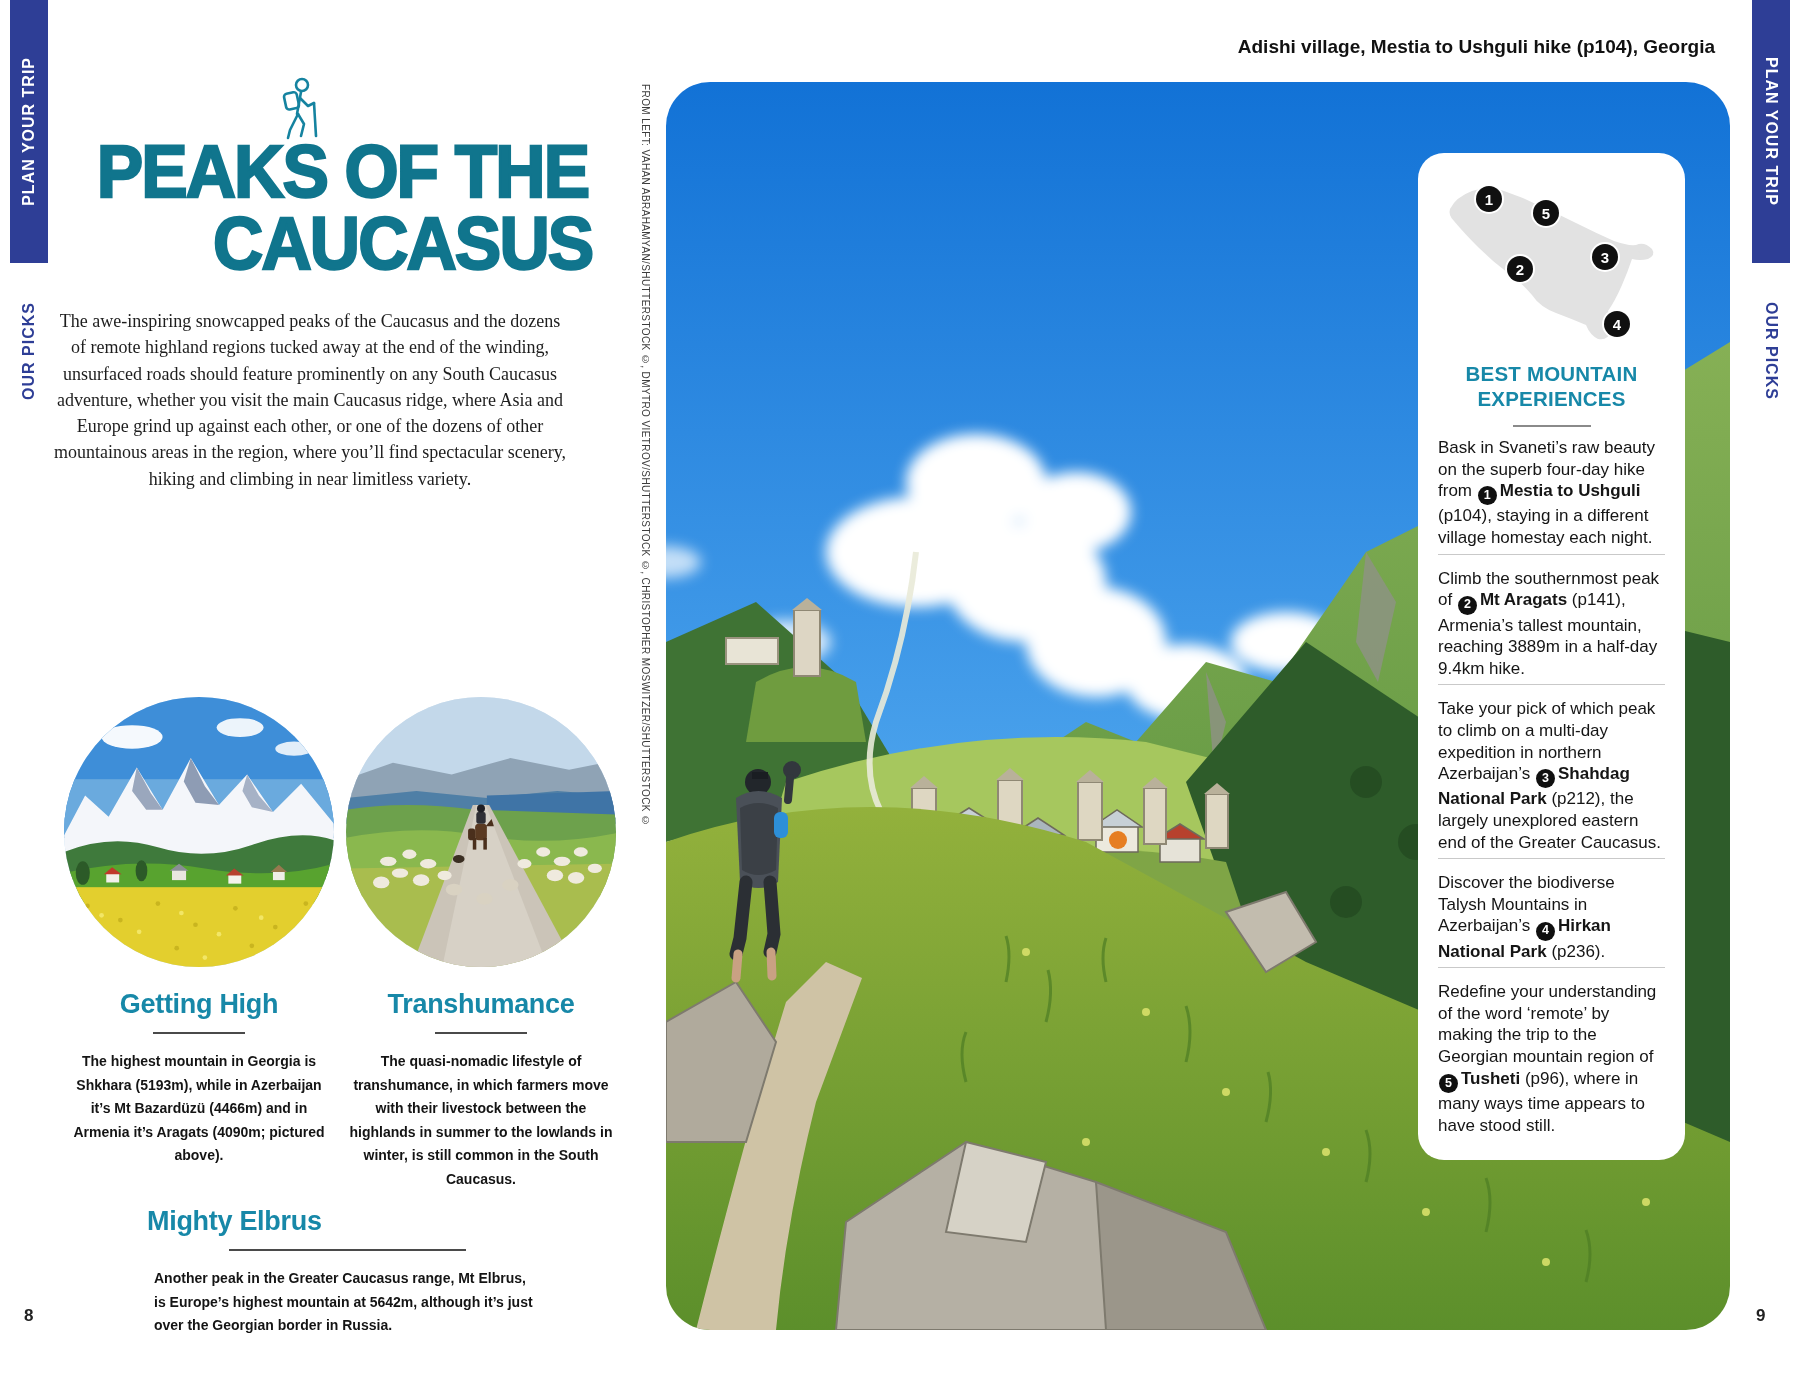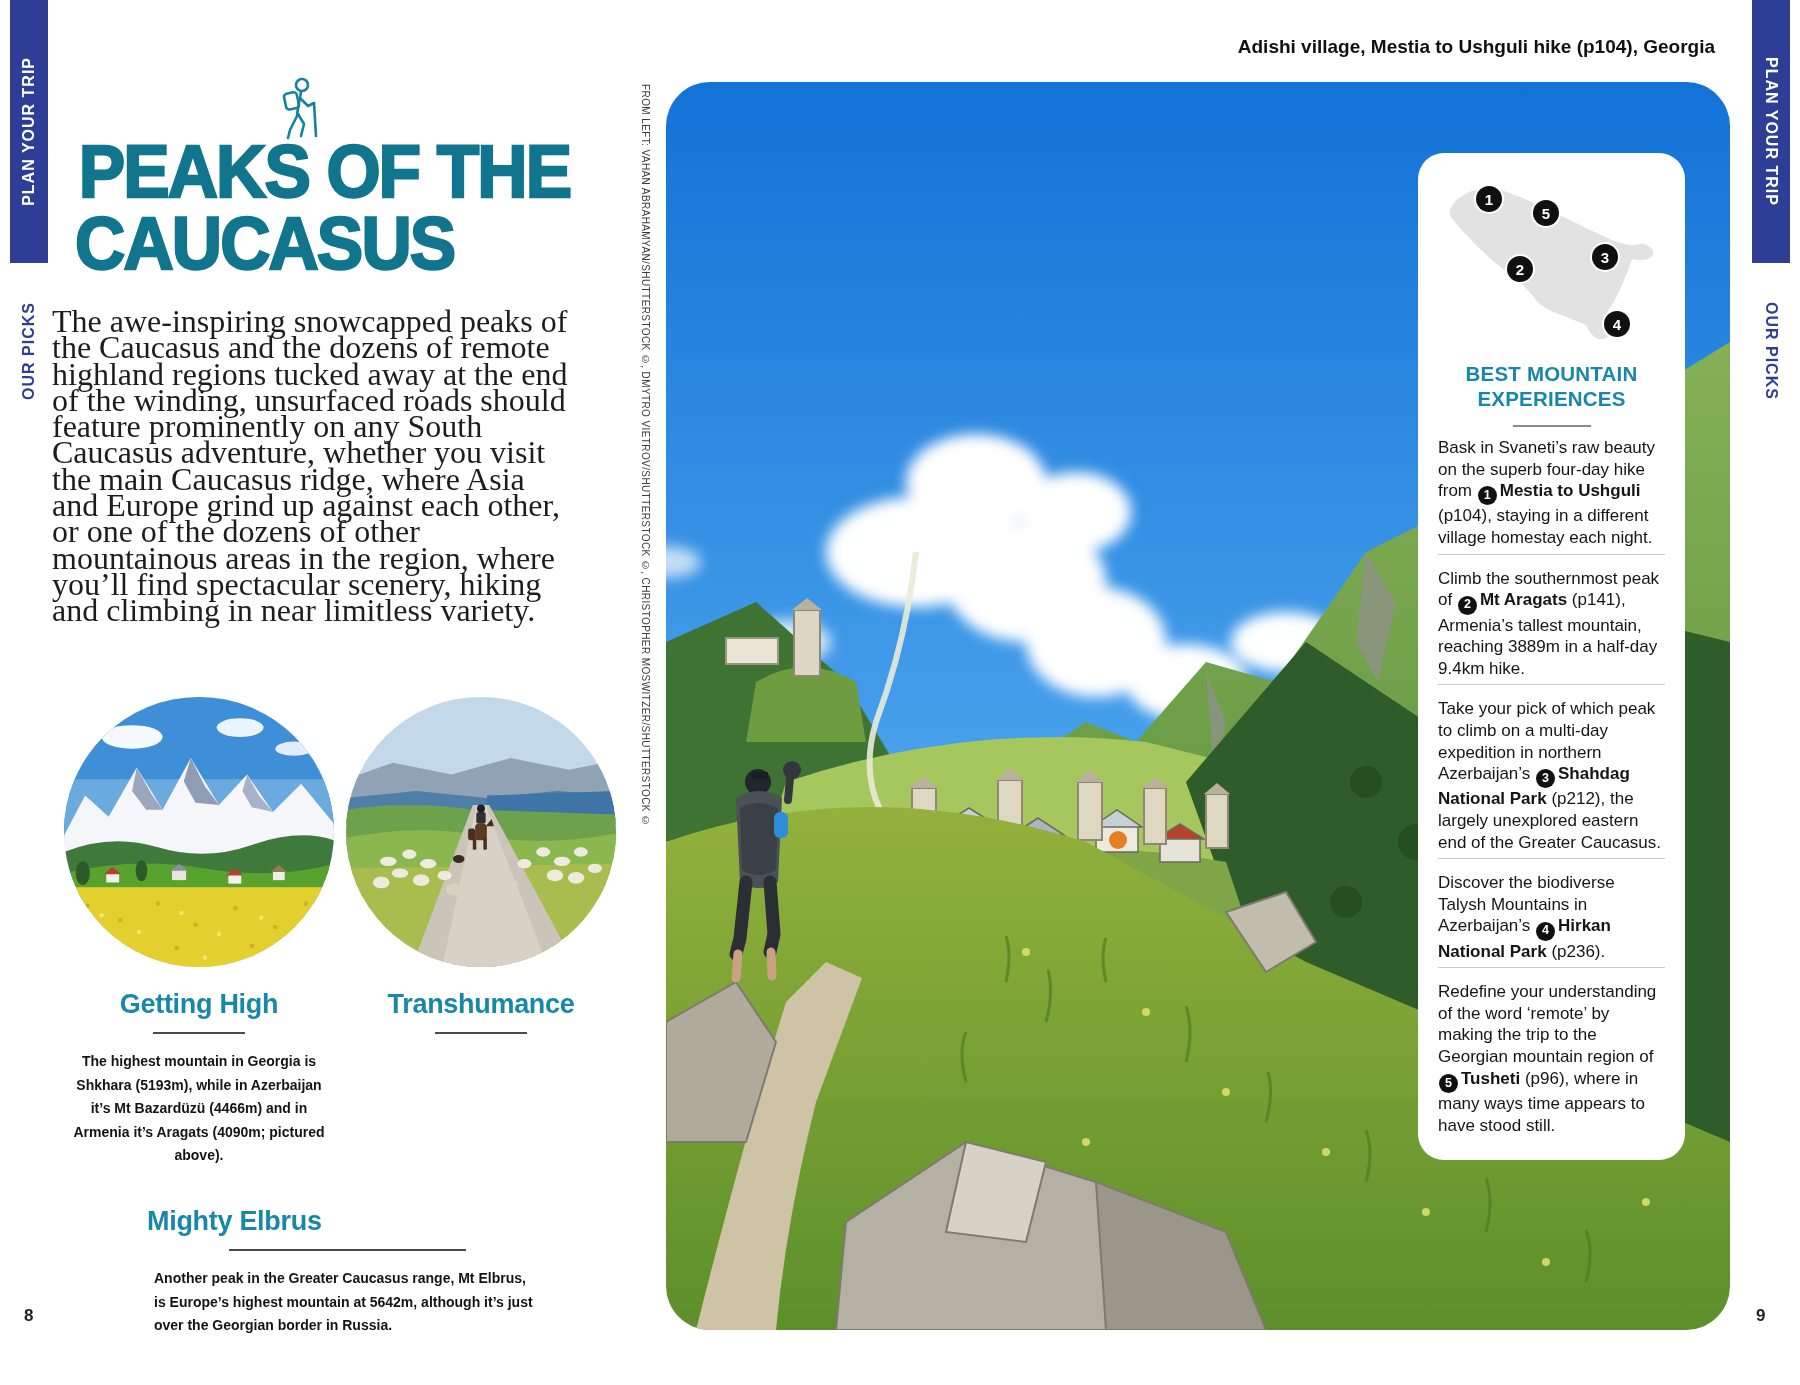--- a/index.html
+++ b/index.html
@@ -11,27 +11,27 @@
   .rail-tab{position:absolute;display:flex;align-items:center;justify-content:center;}
   .rail-blue{background:var(--tabblue);}
   .rail-text{font-weight:700;font-size:16px;letter-spacing:1px;white-space:nowrap;}
   .vert-up{writing-mode:vertical-rl;transform:rotate(180deg);}   
   .vert-down{writing-mode:vertical-rl;}                          
   .rail-white{color:#ffffff;}
   .rail-bluetext{color:var(--tabblue);}
 
   
   .hiker-icon{position:absolute;left:268px;top:76px;width:64px;height:66px;}
-  h1.title{position:absolute;left:16px;top:136px;width:600px;margin:0;text-align:left;
+  h1.title{position:absolute;left:4px;top:136px;width:600px;margin:0;text-align:right;
            color:var(--teal);font-weight:700;font-size:74px;line-height:72px;letter-spacing:-2px;padding-left:47px;}
   h1.title .tline{display:inline-block;transform:scaleX(.94);transform-origin:center;
            -webkit-text-stroke:2.4px var(--teal);}
 
-  .intro{position:absolute;left:52px;top:308px;width:516px;margin:0;
-         font-family:"Liberation Serif","DejaVu Serif",serif;font-size:32px;line-height:26.3px;color:#1d1d1d;}
+  .intro{position:absolute;left:52px;top:308px;width:516px;margin:0;text-align:center;
+         font-family:"Liberation Serif","DejaVu Serif",serif;font-size:18px;line-height:26.3px;color:#1d1d1d;}
 
   
   .feature{position:absolute;text-align:center;}
   .feature .circle{width:270px;height:270px;border-radius:50%;overflow:hidden;margin:0 auto;display:block;}
   .feature h3,.elbrus h3{margin:22px 0 8px 0;font-size:27px;font-weight:700;color:var(--teal2);letter-spacing:-.3px;}
   .rule{height:2px;background:#4a4a4a;margin:12px auto 16px auto;}
   .feature p,.elbrus p{margin:7px;font-size:14px;line-height:23.5px;color:#141414;font-weight:bold;}
   .elbrus{position:absolute;left:147px;top:1206px;width:400px;text-align:left;}
   .elbrus h3{margin:0;}
 
@@ -198,20 +198,21 @@
         <path d="M119,110 L124,104 L126,110" fill="#4a2f1c"></path>
         <rect x="108" y="120" width="3" height="10" fill="#4a2f1c"></rect>
         <rect x="117" y="120" width="3" height="10" fill="#4a2f1c"></rect>
         <rect x="111" y="98" width="8" height="10" rx="2" fill="#2f2f35"></rect>
         <circle cx="115" cy="95" r="3.4" fill="#1f1f24"></circle>
         <ellipse cx="96" cy="138" rx="5" ry="3.4" fill="#3a2e22"></ellipse>
       </svg>
     </span>
     <h3 data-name="transhumance-heading">Transhumance</h3>
     <div class="rule" style="width:92px;" data-name="transhumance-rule"></div>
+    <p data-name="transhumance-body">The quasi-nomadic lifestyle of transhumance, in which farmers move with their livestock between the highlands in summer to the lowlands in winter, is still common in the South Caucasus.</p>
   </div>
 
   <div class="elbrus" data-name="mighty-elbrus-block">
     <h3 data-name="mighty-elbrus-heading">Mighty Elbrus</h3>
     <div class="rule" style="width:237px;" data-name="mighty-elbrus-rule"></div>
     <p data-name="mighty-elbrus-body">Another peak in the Greater Caucasus range, Mt Elbrus, is Europe’s highest mountain at 5642m, although it’s just over the Georgian border in Russia.</p>
   </div>
 
   <div class="photo-caption" data-name="photo-caption">Adishi village, Mestia to Ushguli hike (p104), Georgia</div>
   <div class="photo-credit" data-name="photo-credit">FROM LEFT: VAHAN ABRAHAMYAN/SHUTTERSTOCK ©, DMYTRO VIETROV/SHUTTERSTOCK ©, CHRISTOPHER MOSWITZER/SHUTTERSTOCK ©</div>

